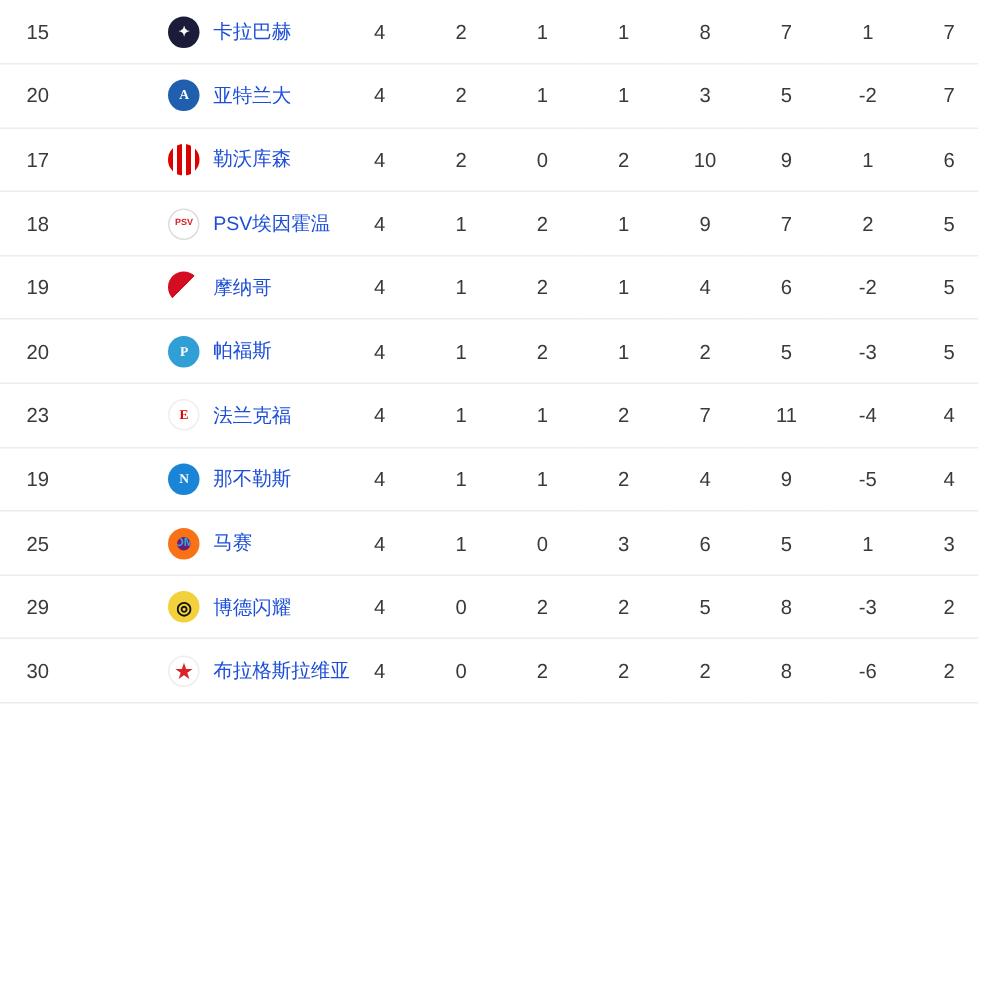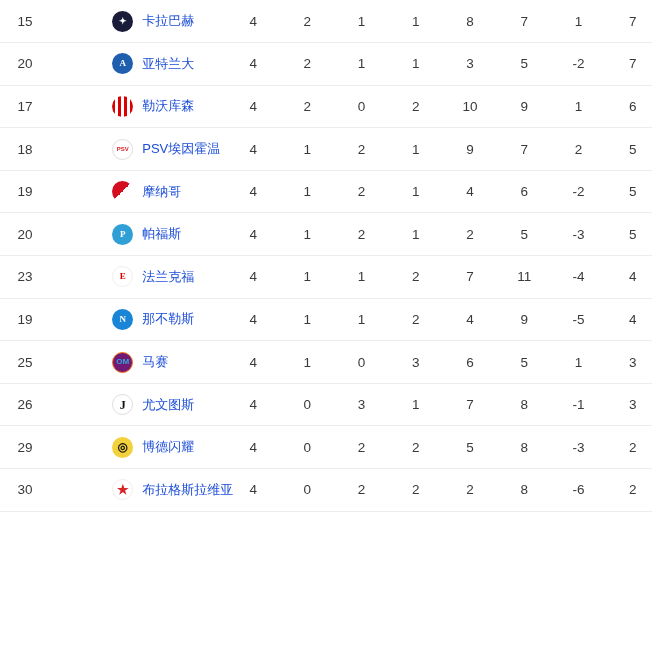--- a/index.html
+++ b/index.html
@@ -240,51 +240,34 @@
         <td class="c-num">4</td>
         <td class="c-num">9</td>
         <td class="c-num">-5</td>
         <td class="c-num">4</td>
       </tr>
 
       <tr>
         <td class="c-rank">25</td>
         <td class="c-team">
           <div class="team-cell">
-            <span class="crest" style="background:#701a75;color:#2fa8dd;border:1px solid #f97316;font-size:8px;">OM</span>
+            <span class="crest" style="background:#701a75;color:#2fa8dd;border:6px solid #f97316;font-size:8px;">OM</span>
             <span class="team-name">马赛</span>
           </div>
         </td>
         <td class="c-num">4</td>
         <td class="c-num">1</td>
         <td class="c-num">0</td>
         <td class="c-num">3</td>
         <td class="c-num">6</td>
         <td class="c-num">5</td>
         <td class="c-num">1</td>
         <td class="c-num">3</td>
       </tr>
 
-      <tr>
-        <td class="c-rank">26</td>
-        <td class="c-team">
-          <div class="team-cell">
-            <span class="crest" style="background:#fff;color:#111;border:1px solid #ddd;font-size:12px;font-family:'Liberation Serif',serif;">J</span>
-            <span class="team-name">尤文图斯</span>
-          </div>
-        </td>
-        <td class="c-num">4</td>
-        <td class="c-num">0</td>
-        <td class="c-num">3</td>
-        <td class="c-num">1</td>
-        <td class="c-num">7</td>
-        <td class="c-num">8</td>
-        <td class="c-num">-1</td>
-        <td class="c-num">3</td>
-      </tr>
 
 
 
       <tr>
         <td class="c-rank">29</td>
         <td class="c-team">
           <div class="team-cell">
             <span class="crest" style="background:#f2d13c;color:#111;font-size:12px;">◎</span>
             <span class="team-name">博德闪耀</span>
           </div>

